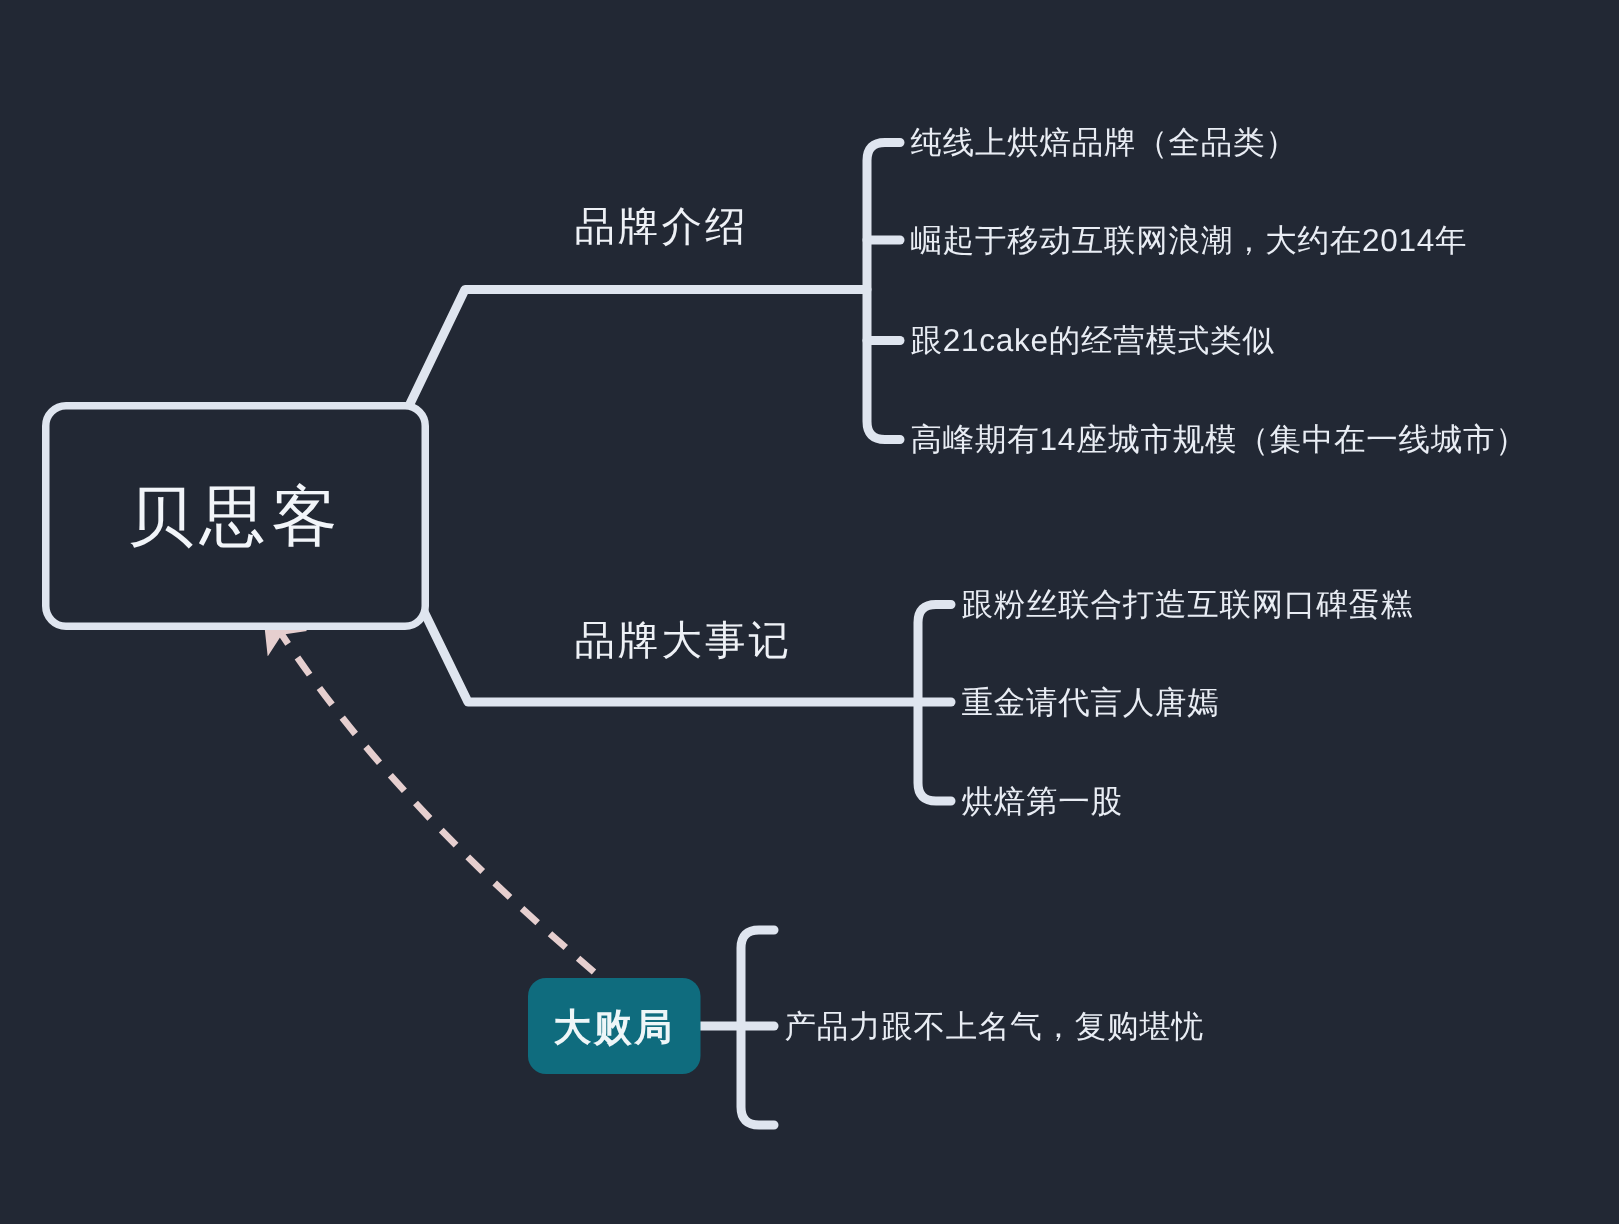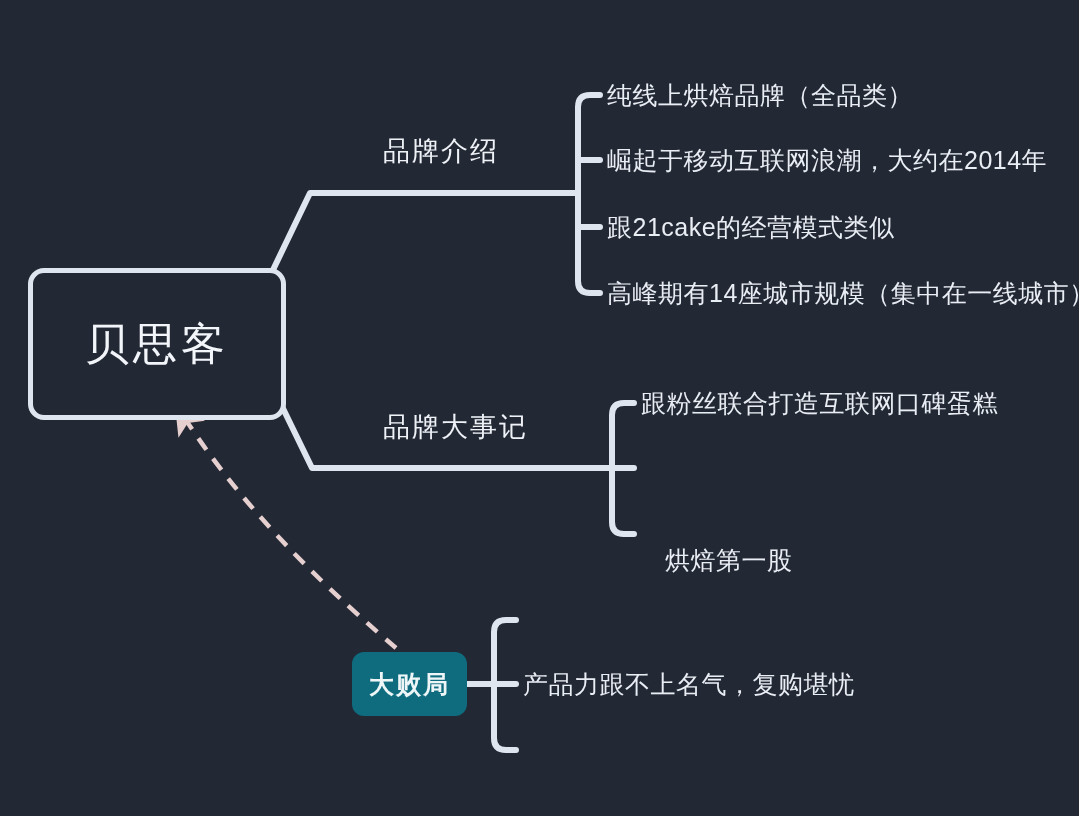--- a/index.html
+++ b/index.html
@@ -66,21 +66,21 @@
     position: absolute;
     color: #eef1f6;
     font-size: 27px;
     font-weight: 400;
     letter-spacing: 2px;
     white-space: nowrap;
   }
   .leaf-label {
     position: absolute;
     color: #e9edf4;
-    font-size: 25px;
+    font-size: 21px;
     font-weight: 500;
     letter-spacing: 0.5px;
     white-space: nowrap;
     transform: translateY(-50%);
     text-align: right;
   }
 </style>
 </head>
 <body>
 
@@ -121,21 +121,22 @@
 
   <div class="branch-label" style="left:383px; top:133px;">品牌介绍</div>
   <div class="branch-label" style="left:383px; top:409px;">品牌大事记</div>
 
   <div class="leaf-label" style="left:607px; top:95px;">纯线上烘焙品牌（全品类）</div>
   <div class="leaf-label" style="left:607px; top:160px;">崛起于移动互联网浪潮，大约在2014年</div>
   <div class="leaf-label" style="left:607px; top:227px;">跟21cake的经营模式类似</div>
   <div class="leaf-label" style="left:607px; top:293px;">高峰期有14座城市规模（集中在一线城市）</div>
 
   <div class="leaf-label" style="left:641px; top:403px;">跟粉丝联合打造互联网口碑蛋糕</div>
-  <div class="leaf-label" style="left:641px; top:560px;margin-left:24px;">烘焙第一股</div>
+  <div class="leaf-label" style="left:641px; top:468px;">重金请代言人唐嫣</div>
+  <div class="leaf-label" style="left:641px; top:534px;">烘焙第一股</div>
 
   <div class="node-box sub-node">
     <span class="label">大败局</span>
   </div>
 
   <div class="leaf-label" style="left:523px; top:684px;">产品力跟不上名气，复购堪忧</div>
 
 </div>
 
 </body></html>

